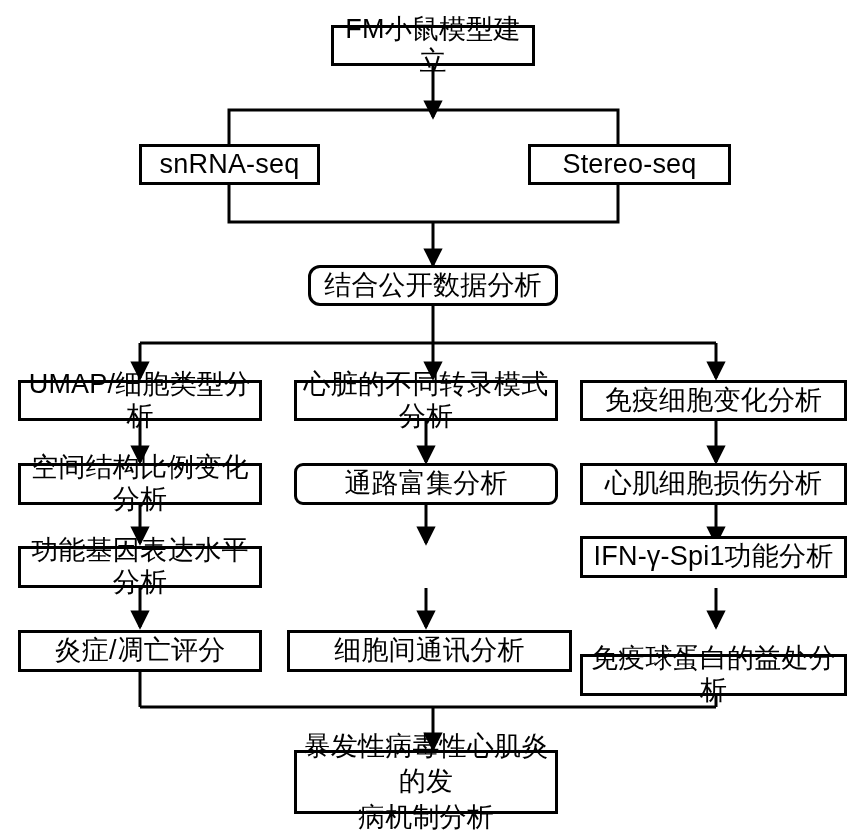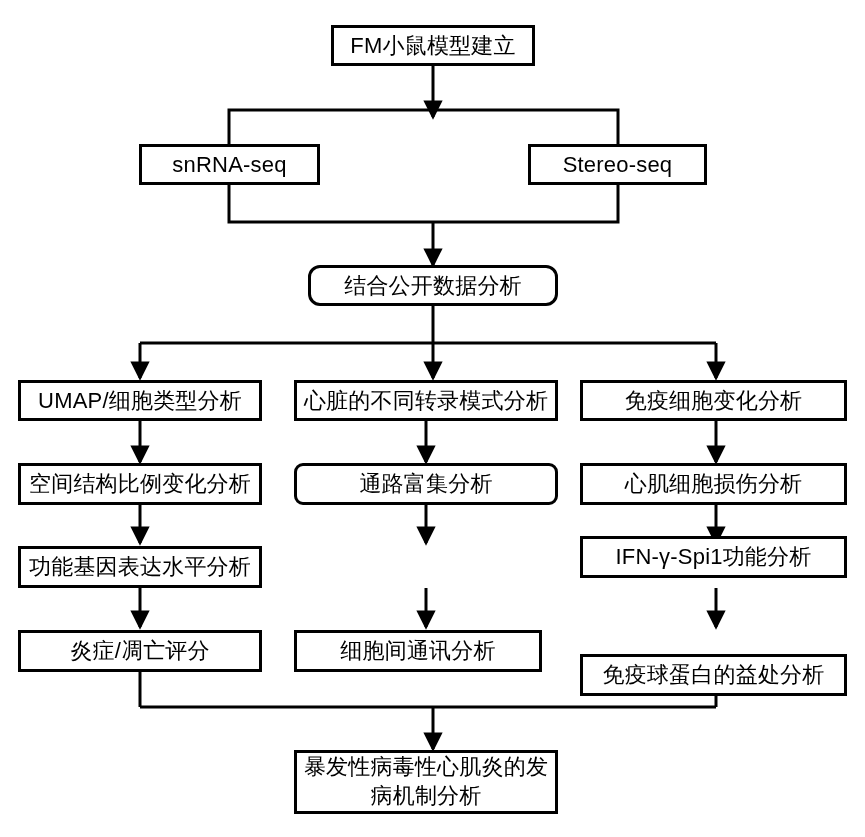--- a/index.html
+++ b/index.html
@@ -27,21 +27,21 @@
     position: absolute;
     box-sizing: border-box;
     border: 3px solid #000000;
     background: #ffffff;
     display: flex;
     align-items: center;
     justify-content: center;
     text-align: center;
     color: #000000;
     line-height: 1.18;
-    font-size: 22px;
+    font-size: 27px;
     letter-spacing: 0.2px;
     padding: 0 6px;
   }
   .node.two-line {
     line-height: 1.3;
   }
   .node-label {
     display: block;
     white-space: pre-line;
   }
@@ -92,21 +92,21 @@
     </g>
   </svg>
 
   <div class="node" style="left:331px; top:25px; width:204px; height:41px;">
     <span class="node-label">FM小鼠模型建立</span>
   </div>
 
   <div class="node" style="left:139px; top:144px; width:181px; height:41px;">
     <span class="node-label">snRNA-seq</span>
   </div>
-  <div class="node" style="left:528px; top:144px; width:179px; height:41px;">
+  <div class="node" style="left:528px; top:144px; width:203px; height:41px;">
     <span class="node-label">Stereo-seq</span>
   </div>
 
   <div class="node" style="left:308px; top:265px; width:250px; height:41px;border-radius:12px;">
     <span class="node-label">结合公开数据分析</span>
   </div>
 
   <div class="node" style="left:18px; top:380px; width:244px; height:41px;">
     <span class="node-label">UMAP/细胞类型分析</span>
   </div>
@@ -119,21 +119,21 @@
   <div class="node" style="left:18px; top:630px; width:244px; height:42px;">
     <span class="node-label">炎症/凋亡评分</span>
   </div>
 
   <div class="node" style="left:294px; top:380px; width:264px; height:41px;text-align:center;">
     <span class="node-label">心脏的不同转录模式分析</span>
   </div>
   <div class="node" style="left:294px; top:463px; width:264px; height:42px;border-radius:9px;">
     <span class="node-label">通路富集分析</span>
   </div>
-  <div class="node" style="left:294px; top:630px; width:248px; height:42px;align-items:center;">
+  <div class="node" style="left:287px; top:630px; width:285px; height:42px;align-items:center;">
     <span class="node-label">细胞间通讯分析</span>
   </div>
 
   <div class="node" style="left:580px; top:380px; width:267px; height:41px;">
     <span class="node-label">免疫细胞变化分析</span>
   </div>
   <div class="node" style="left:580px; top:463px; width:267px; height:42px;">
     <span class="node-label">心肌细胞损伤分析</span>
   </div>
   <div class="node" style="left:580px; top:536px; width:267px; height:42px;">

